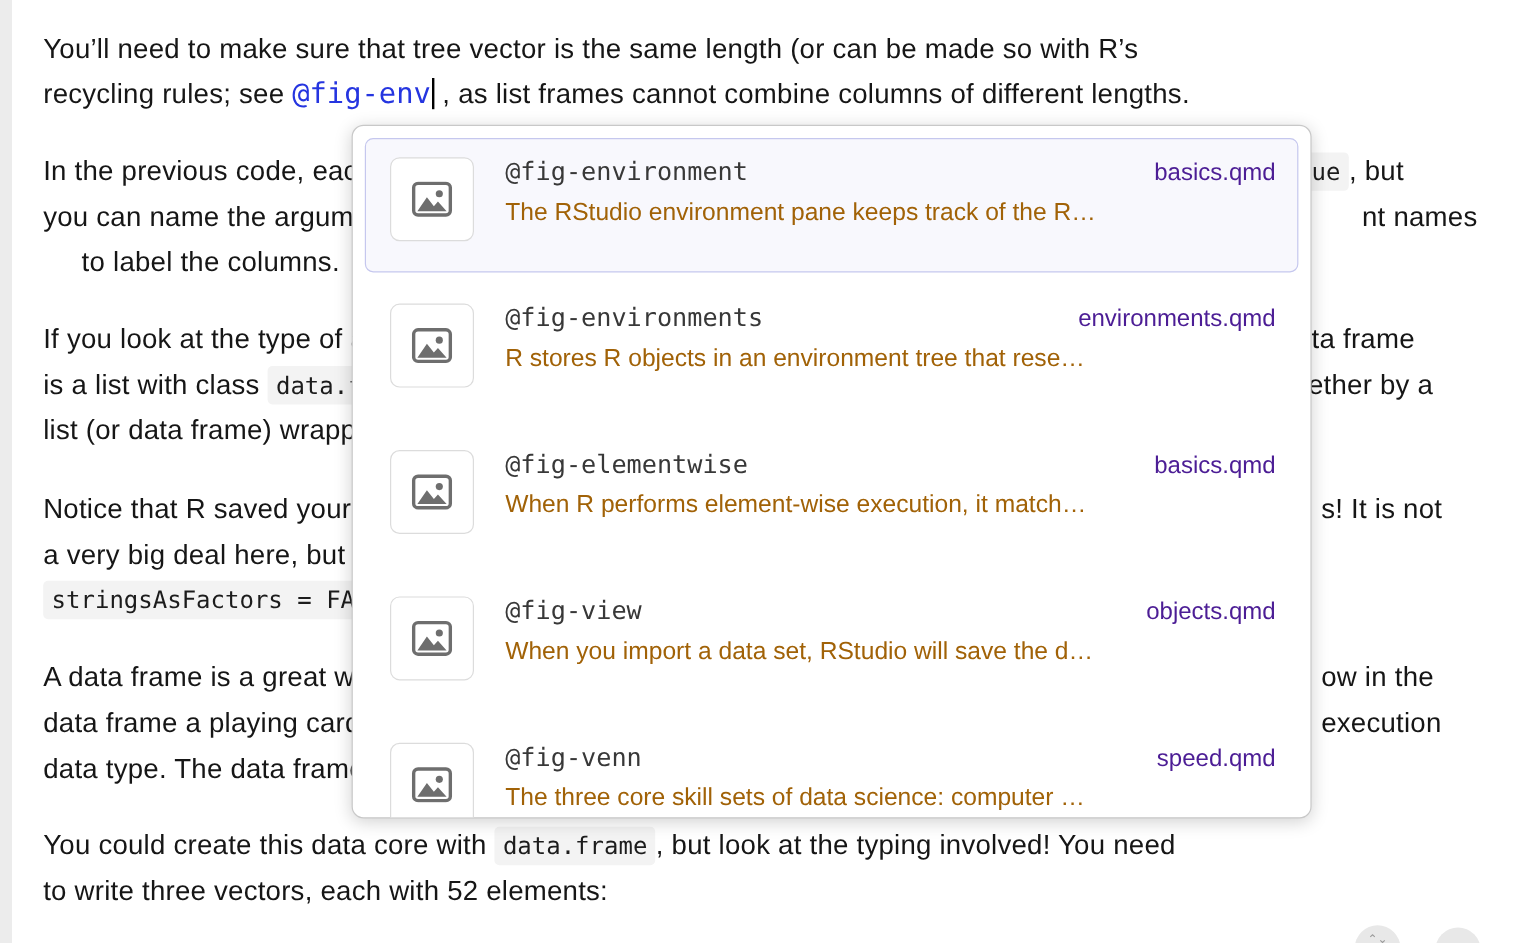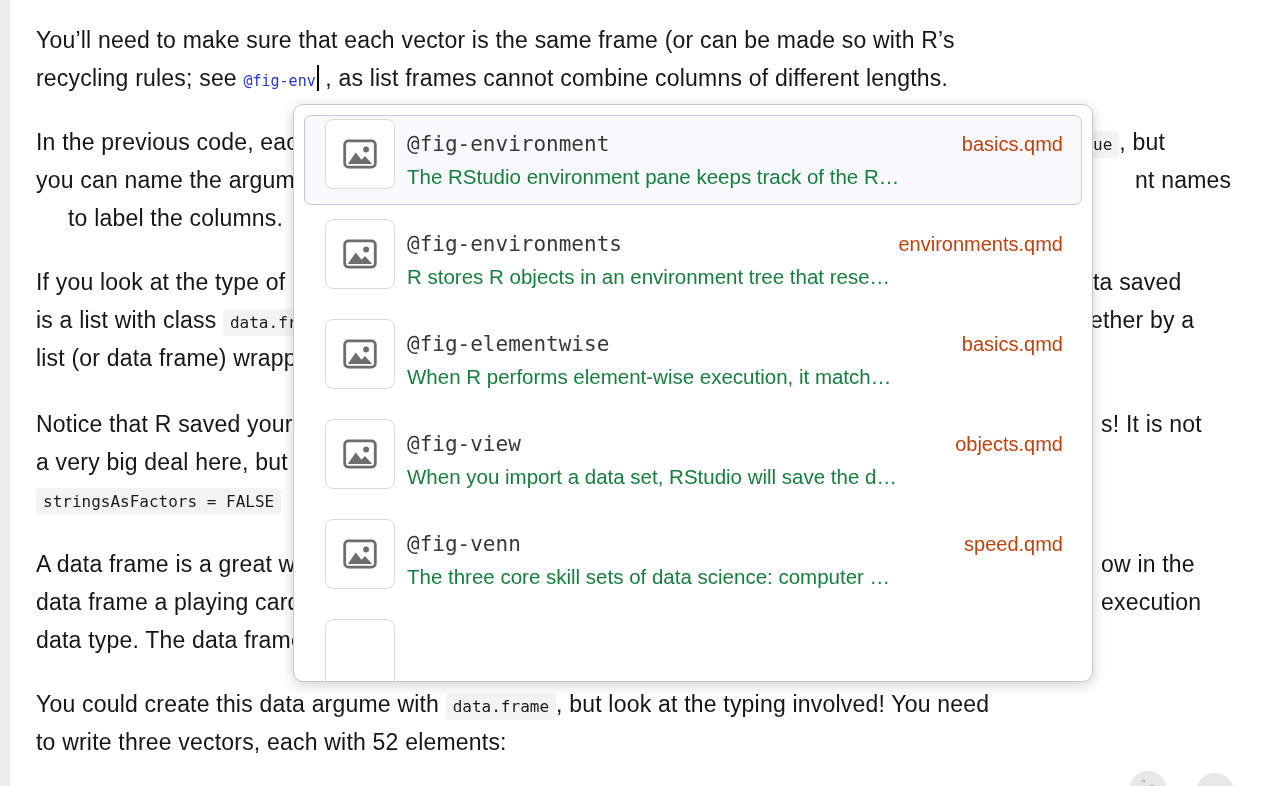--- a/index.html
+++ b/index.html
@@ -11,96 +11,96 @@
   .left-strip{position:absolute;left:0;top:0;width:10px;height:786px;background:#ececec;}
   
   #doc{position:absolute;left:0;top:0;width:1268px;height:786px;z-index:1;}
   .doc-line{
     position:absolute;left:36px;white-space:nowrap;
     font-size:23px;line-height:30px;color:#161616;letter-spacing:0.2px;
   }
   .doc-frag{position:absolute;white-space:nowrap;font-size:23px;line-height:30px;color:#161616;letter-spacing:0.2px;}
   .code-span{
     font-family:"DejaVu Sans Mono","Liberation Mono",monospace;
-    font-size:16px;background:#f3f3f3;color:#1c1c1c;
+    font-size:20px;background:#f3f3f3;color:#1c1c1c;
     padding:4px 7px;border-radius:4px;letter-spacing:0;
   }
   .ref-span{
     font-family:"DejaVu Sans Mono","Liberation Mono",monospace;
-    font-size:15px;color:#2535e0;letter-spacing:0;
+    font-size:24px;color:#2535e0;letter-spacing:0;
   }
   .cursor-bar{
     display:inline-block;width:2px;height:26px;background:#000;
     vertical-align:-5px;margin-left:1px;
   }
   
   .popup{
     position:absolute;left:293px;top:104px;width:800px;height:578px;
     background:#ffffff;border:1px solid #c8c8c8;border-radius:10px;
     box-shadow:0 3px 14px rgba(0,0,0,0.18);
     padding:10px;box-sizing:border-box;overflow:hidden;z-index:5;
   }
   .pitem{
-    display:flex;align-items:flex-end;gap:12px;
-    height:90px;box-sizing:border-box;
+    display:flex;align-items:flex-start;gap:26px;
+    height:112px;box-sizing:border-box;
     padding:15px 18px 15px 20px;margin-bottom:10px;
     border:1px solid transparent;border-radius:7px;
   }
   .pitem.selected{background:#f8f8fd;border-color:#c5c7ee;}
   .picon{
     width:68px;height:68px;flex-shrink:0;
     border:1px solid #dcdcdc;border-radius:8px;background:#fff;
     display:flex;align-items:center;justify-content:center;
   }
   .pmain{flex:1;min-width:0;}
   .prow1{display:flex;justify-content:space-between;align-items:baseline;}
   .plabel{
     font-family:"DejaVu Sans Mono","Liberation Mono",monospace;
     font-size:21px;color:#383838;white-space:nowrap;
   }
-  .pfile{font-size:20px;color:#c2410c;white-space:nowrap;}
+  .pfile{font-size:20px;color:#4c1d95;white-space:nowrap;}
   .pdesc{
-    font-size:20.5px;color:#15803d;margin-top:9px;
+    font-size:20.5px;color:#a16207;margin-top:9px;
     white-space:nowrap;overflow:hidden;
   }
   
   .fab{
     position:absolute;width:38px;height:38px;border-radius:50%;
     background:#e8e8e8;z-index:6;text-align:center;
     color:#9a9a9a;font-size:10px;line-height:14px;
   }
 </style>
 </head>
 <body>
 
 <div class="left-strip"></div>
 
 <div id="doc">
-    <div class="doc-line" style="top: 25px;"><span>You’ll need to make sure that each vector is the same frame (or can be made so with R’s</span></div>
+    <div class="doc-line" style="top: 25px;"><span>You’ll need to make sure that tree vector is the same length (or can be made so with R’s</span></div>
     <div class="doc-line" style="top: 63px;"><span>recycling rules; see </span><span class="ref-span">@fig-env</span><span class="cursor-bar"></span><span> , as list frames cannot combine columns of different lengths.</span></div>
     <div class="doc-line" style="top: 127px;"><span>In the previous code, each argument received the default name </span></div>
     <div class="doc-frag" style="top: 127px; left: 1086px;"><span class="code-span">ue</span><span>, but</span></div>
     <div class="doc-line" style="top: 165px;"><span>you can name the arguments whatever you like. data.frame will use the argume</span></div>
     <div class="doc-frag" style="top: 165px; left: 1135px;"><span>nt names</span></div>
     <div class="doc-line" style="top: 203px; margin-left: 32px;"><span>to label the columns.</span></div>
     <div class="doc-line" style="top: 267px;"><span>If you look at the type of a data frame, you will see that it is a list. In fact, each da</span></div>
-    <div class="doc-frag" style="top: 267px; left: 1093px;"><span>ta saved</span></div>
+    <div class="doc-frag" style="top: 267px; left: 1093px;"><span>ta frame</span></div>
     <div class="doc-line" style="top: 305px;"><span>is a list with class </span><span class="code-span">data.frame</span><span>. You can think of a data frame as vectors tied tog</span></div>
     <div class="doc-frag" style="top: 305px; left: 1090px;"><span>ether by a</span></div>
     <div class="doc-line" style="top: 343px;"><span>list (or data frame) wrapper.</span></div>
     <div class="doc-line" style="top: 409px;"><span>Notice that R saved your character strings as factors! I told you that R likes factor</span></div>
     <div class="doc-frag" style="top: 409px; left: 1101px;"><span>s! It is not</span></div>
     <div class="doc-line" style="top: 447px;"><span>a very big deal here, but you can avoid this behavior by adding the argument</span></div>
     <div class="doc-line" style="top: 484px;"><span class="code-span">stringsAsFactors = FALSE</span></div>
     <div class="doc-line" style="top: 549px;"><span>A data frame is a great way to store a deck of playing cards. You can make each r</span></div>
     <div class="doc-frag" style="top: 549px; left: 1101px;"><span>ow in the</span></div>
     <div class="doc-line" style="top: 587px;"><span>data frame a playing card, and each column a type of information, with the ap</span></div>
     <div class="doc-frag" style="top: 587px; left: 1101px;"><span>execution</span></div>
     <div class="doc-line" style="top: 625px;"><span>data type. The data frame would look something like this:</span></div>
-    <div class="doc-line" style="top: 689px;"><span>You could create this data argume with </span><span class="code-span">data.frame</span><span>, but look at the typing involved! You need</span></div>
+    <div class="doc-line" style="top: 689px;"><span>You could create this data core with </span><span class="code-span">data.frame</span><span>, but look at the typing involved! You need</span></div>
     <div class="doc-line" style="top: 727px;"><span>to write three vectors, each with 52 elements:</span></div>
   </div>
 
 <div class="popup" id="popup">
     <div class="pitem selected">
     <div class="picon">
       <svg viewBox="0 0 24 21" width="34" height="30" aria-hidden="true">
         <rect x="1.2" y="1.2" width="21.6" height="18.6" rx="2.6" fill="none" stroke="#6e6e6e" stroke-width="2"></rect>
         <circle cx="16.3" cy="7.3" r="2.1" fill="#6e6e6e"></circle>
         <path d="M3.4 17.6 L9 9.4 L13.1 14.6 L15.5 11.9 L20.6 17.6 Z" fill="#6e6e6e"></path>

